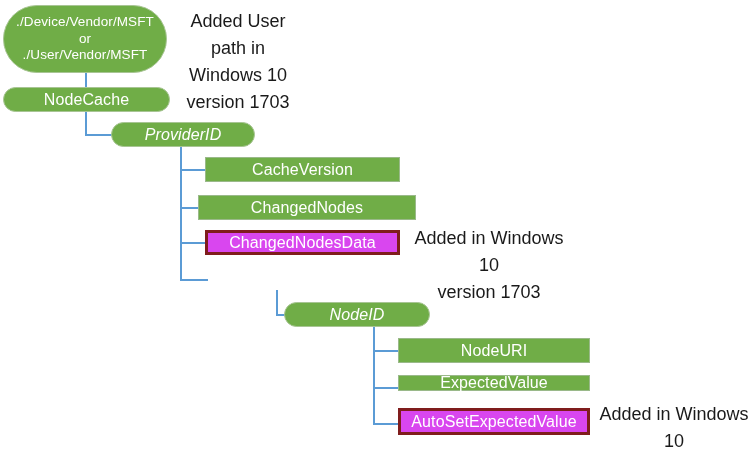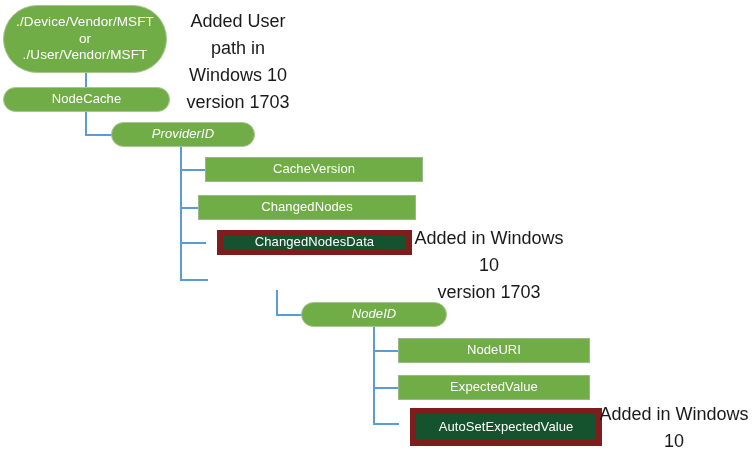--- a/index.html
+++ b/index.html
@@ -18,29 +18,28 @@
   .node {
     position: absolute;
     box-sizing: border-box;
     display: flex;
     align-items: center;
     justify-content: center;
     text-align: center;
     color: #ffffff;
     background: #70AD47;
     border: 1px solid #9ab98a;
-    font-size: 13px;
+    font-size: 16px;
     line-height: 1.25;
     letter-spacing: 0.1px;
     z-index: 3;
   }
   .node.blue {
-    background: #14532d;
-    border: 6px solid #7f1d1d;
-    margin-left: 12px;
+    background: #d946ef;
+    border: 3px solid #7f1d1d;
   }
   .node.pill {
     border-radius: 14px;
     border: 1px solid #a8c594;
   }
   .node.root {
     border-radius: 34px;
     border: 1px solid #a8c594;
     font-size: 13.5px;
   }
@@ -95,46 +94,46 @@
   </div>
 
   <div class="node pill" style="left:3px; top:87px; width:167px; height:25px;">
     <span>NodeCache</span>
   </div>
 
   <div class="node pill italic" style="left:111px; top:122px; width:144px; height:25px;align-items:center;">
     <span>ProviderID</span>
   </div>
 
-  <div class="node" style="left:205px; top:157px; width:218px; height:25px;">
+  <div class="node" style="left:205px; top:157px; width:195px; height:25px;">
     <span>CacheVersion</span>
   </div>
 
   <div class="node" style="left:198px; top:195px; width:218px; height:25px;">
     <span>ChangedNodes</span>
   </div>
 
   <div class="node blue" style="left:205px; top:230px; width:195px; height:25px;">
     <span>ChangedNodesData</span>
   </div>
 
 
-  <div class="node pill italic" style="left:301px; top:302px; width:146px; height:25px;font-style:italic;">
+  <div class="node pill italic" style="left:284px; top:302px; width:146px; height:25px;font-style:italic;">
     <span>NodeID</span>
   </div>
 
   <div class="node" style="left:398px; top:338px; width:192px; height:25px;text-align:right;">
     <span>NodeURI</span>
   </div>
 
-  <div class="node" style="left:398px; top:375px; width:192px; height:25px;">
+  <div class="node" style="left:398px; top:375px; width:192px; height:16px;">
     <span>ExpectedValue</span>
   </div>
 
-  <div class="node blue" style="left:398px; top:408px; width:192px; height:38px;">
+  <div class="node blue" style="left:398px; top:408px; width:192px; height:27px;">
     <span>AutoSetExpectedValue</span>
   </div>
 
   <div class="note" style="left:174px; top:8px; width:128px;">Added User path in
 Windows 10
 version 1703</div>
 
   <div class="note" style="left:405px; top:225px; width:168px;">Added in Windows 10
 version 1703</div>
 

